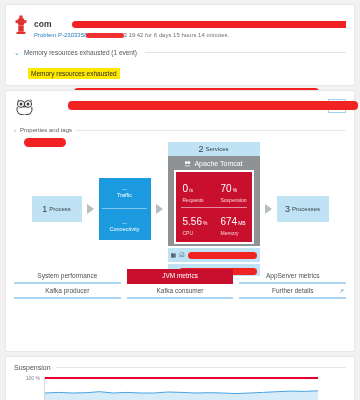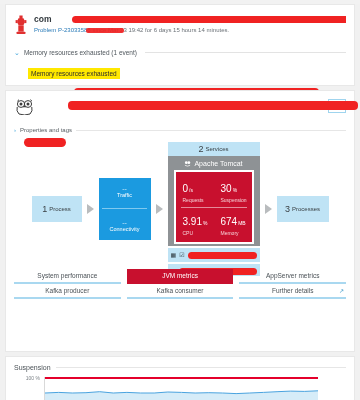--- a/index.html
+++ b/index.html
@@ -14,21 +14,21 @@
 
   
   .card {
     background: #ffffff;
     border: 1px solid #e8e8e8;
     margin: 4px 5px;
     position: relative;
   }
   #problem-card { height: 82px; padding: 8px 8px 0 8px; }
 
-  .prob-row { display: flex; align-items: flex-start; gap: 6px; }
+  .prob-row { display: flex; align-items: flex-end; gap: 6px; }
   .hydrant { width: 14px; min-width: 14px; padding-top: 1px; }
   .prob-text { flex: 1; min-width: 0; padding-top: 1px; }
   .prob-title {
     font-size: 8.5px; font-weight: bold; color: #333a3f;
     white-space: nowrap; overflow: hidden; position: relative;
     line-height: 11px;
   }
   .prob-sub {
     font-size: 6px; color: #6b7177; line-height: 10px;
     white-space: nowrap; overflow: hidden; position: relative;
@@ -284,32 +284,32 @@
             <div class="metric-grid">
               <div class="metric-row">
                 <div class="metric-cell">
                   <div>
                     <span class="metric-val">0</span><span class="metric-unit">/s</span>
                   </div>
                   <div class="metric-lbl">Requests</div>
                 </div>
                 <div class="metric-cell">
                   <div>
-                    <span class="metric-val">30</span><span class="metric-unit">%</span>
+                    <span class="metric-val">70</span><span class="metric-unit">%</span>
                   </div>
                   <div class="metric-lbl">Suspension</div>
                 </div>
               </div>
 
               <div class="metric-sep"></div>
 
               <div class="metric-row">
                 <div class="metric-cell">
                   <div>
-                    <span class="metric-val">3.91</span><span class="metric-unit">%</span>
+                    <span class="metric-val">5.56</span><span class="metric-unit">%</span>
                   </div>
                   <div class="metric-lbl">CPU</div>
                 </div>
                 <div class="metric-cell">
                   <div>
                     <span class="metric-val">674</span><span class="metric-unit">MB</span>
                   </div>
                   <div class="metric-lbl">Memory</div>
                 </div>
               </div>

